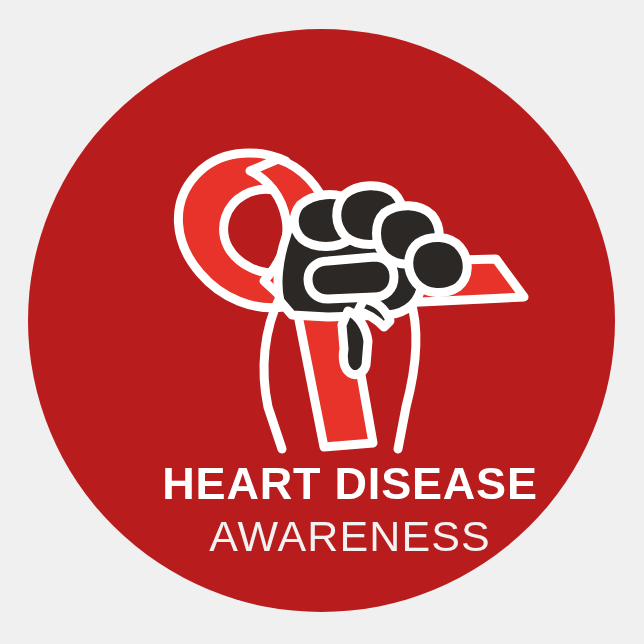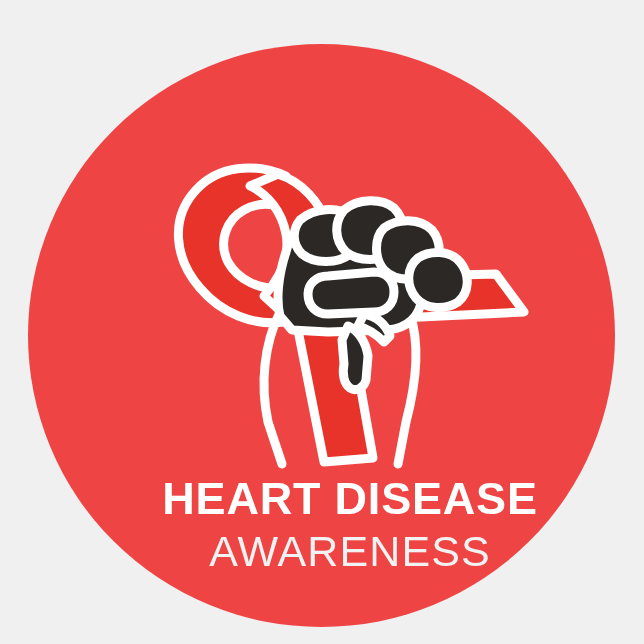--- a/index.html
+++ b/index.html
@@ -16,25 +16,25 @@
     font-family: "Liberation Sans", sans-serif;
   }
   #sticker-backdrop {
     position: absolute;
     inset: 0;
     background: #f0f0f0;
   }
   #sticker-disc {
     position: absolute;
     left: 28px;
-    top: 44px;
+    top: 29px;
     width: 587px;
     height: 583px;
     border-radius: 50%;
-    background: #ef4444;
+    background: #b91c1c;
     overflow: hidden;
   }
   #emblem-art {
     position: absolute;
     left: 0;
     top: 0;
     width: 644px;
     height: 644px;
   }
   #emblem-art > svg {

